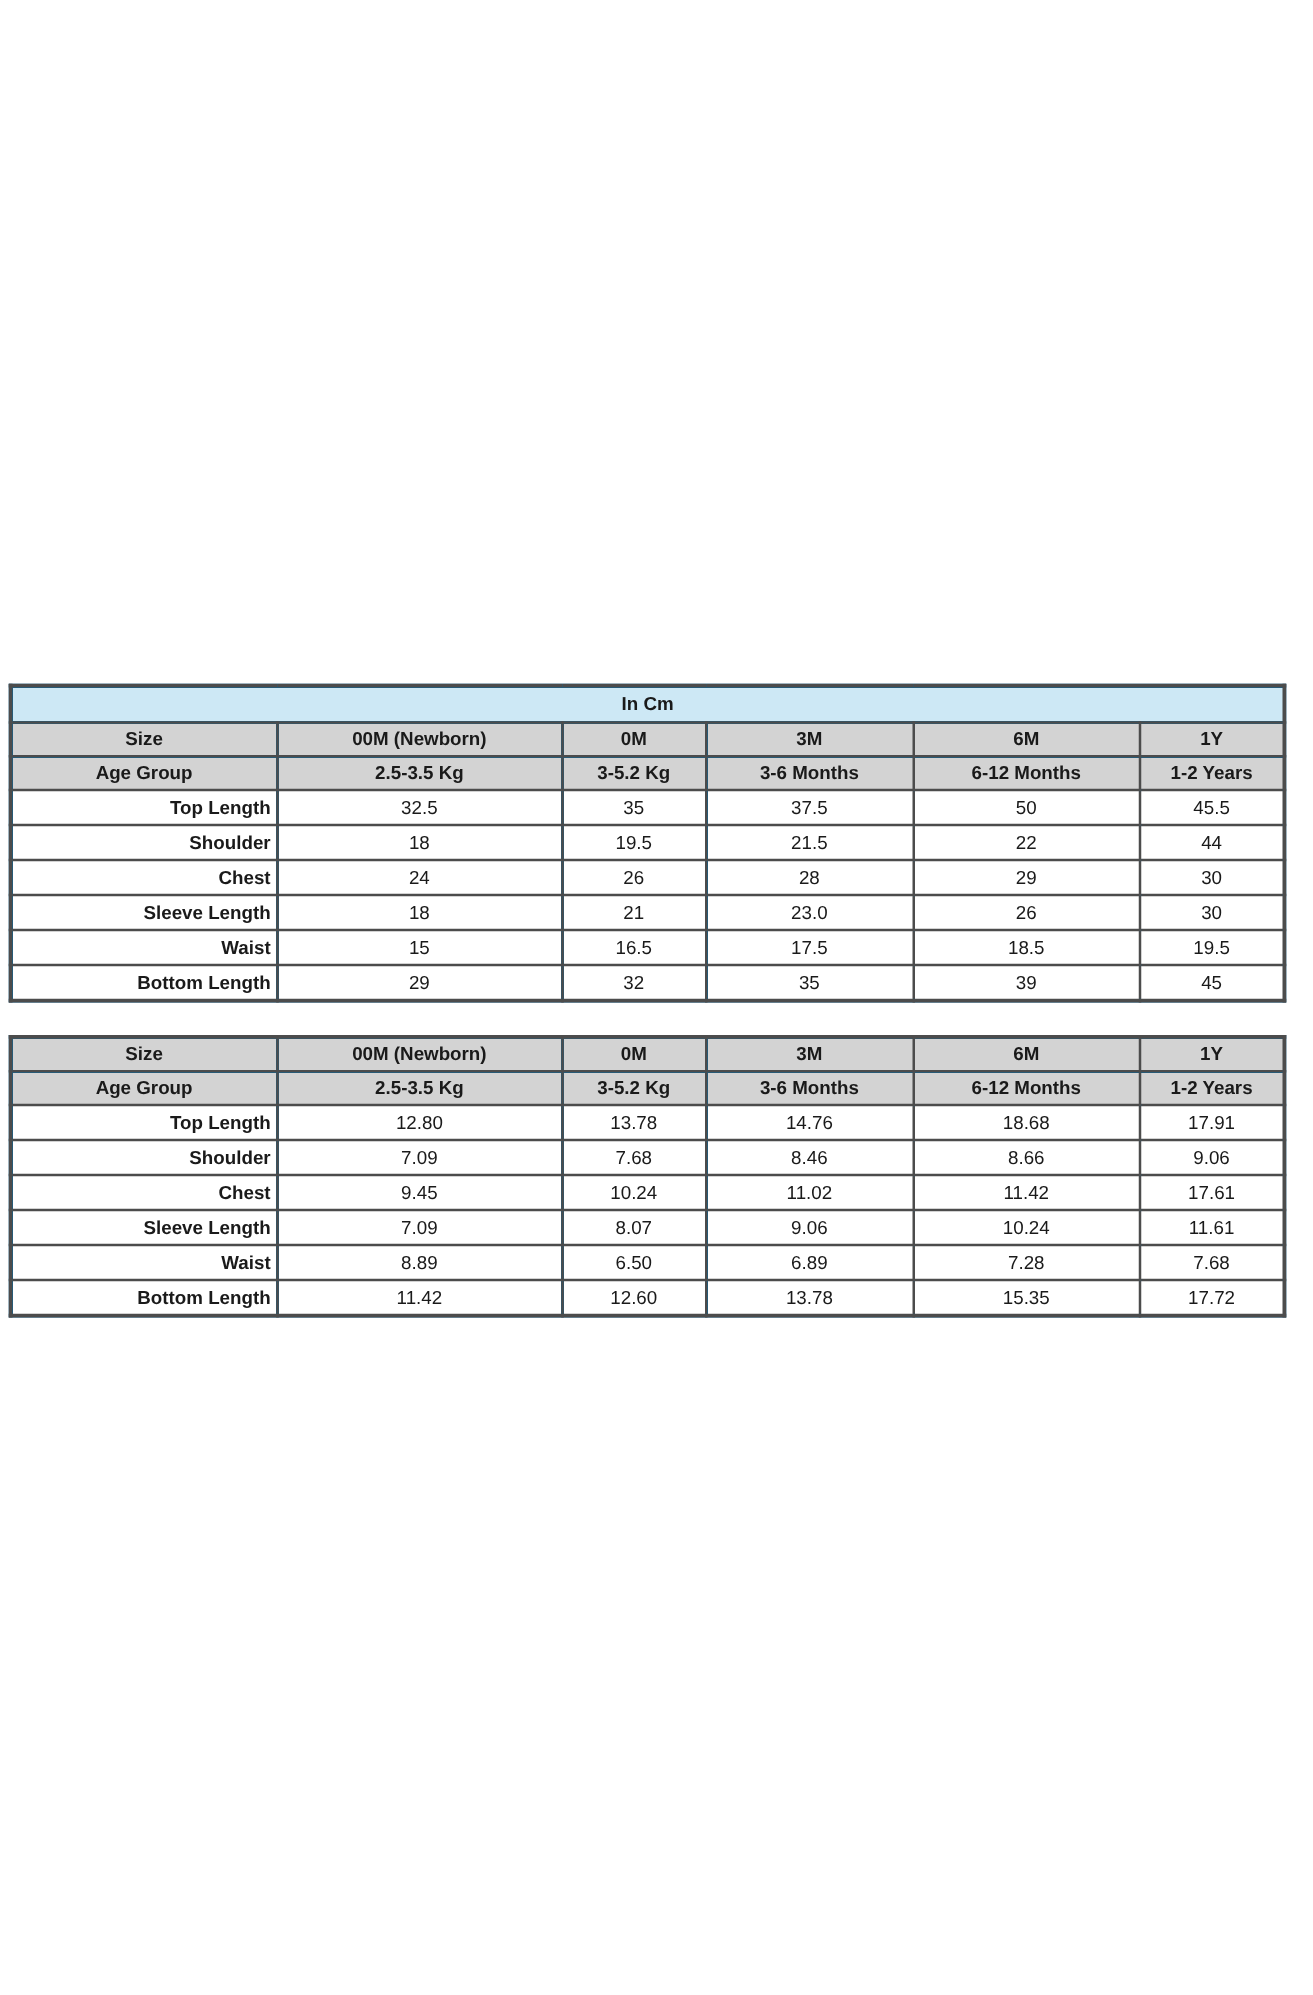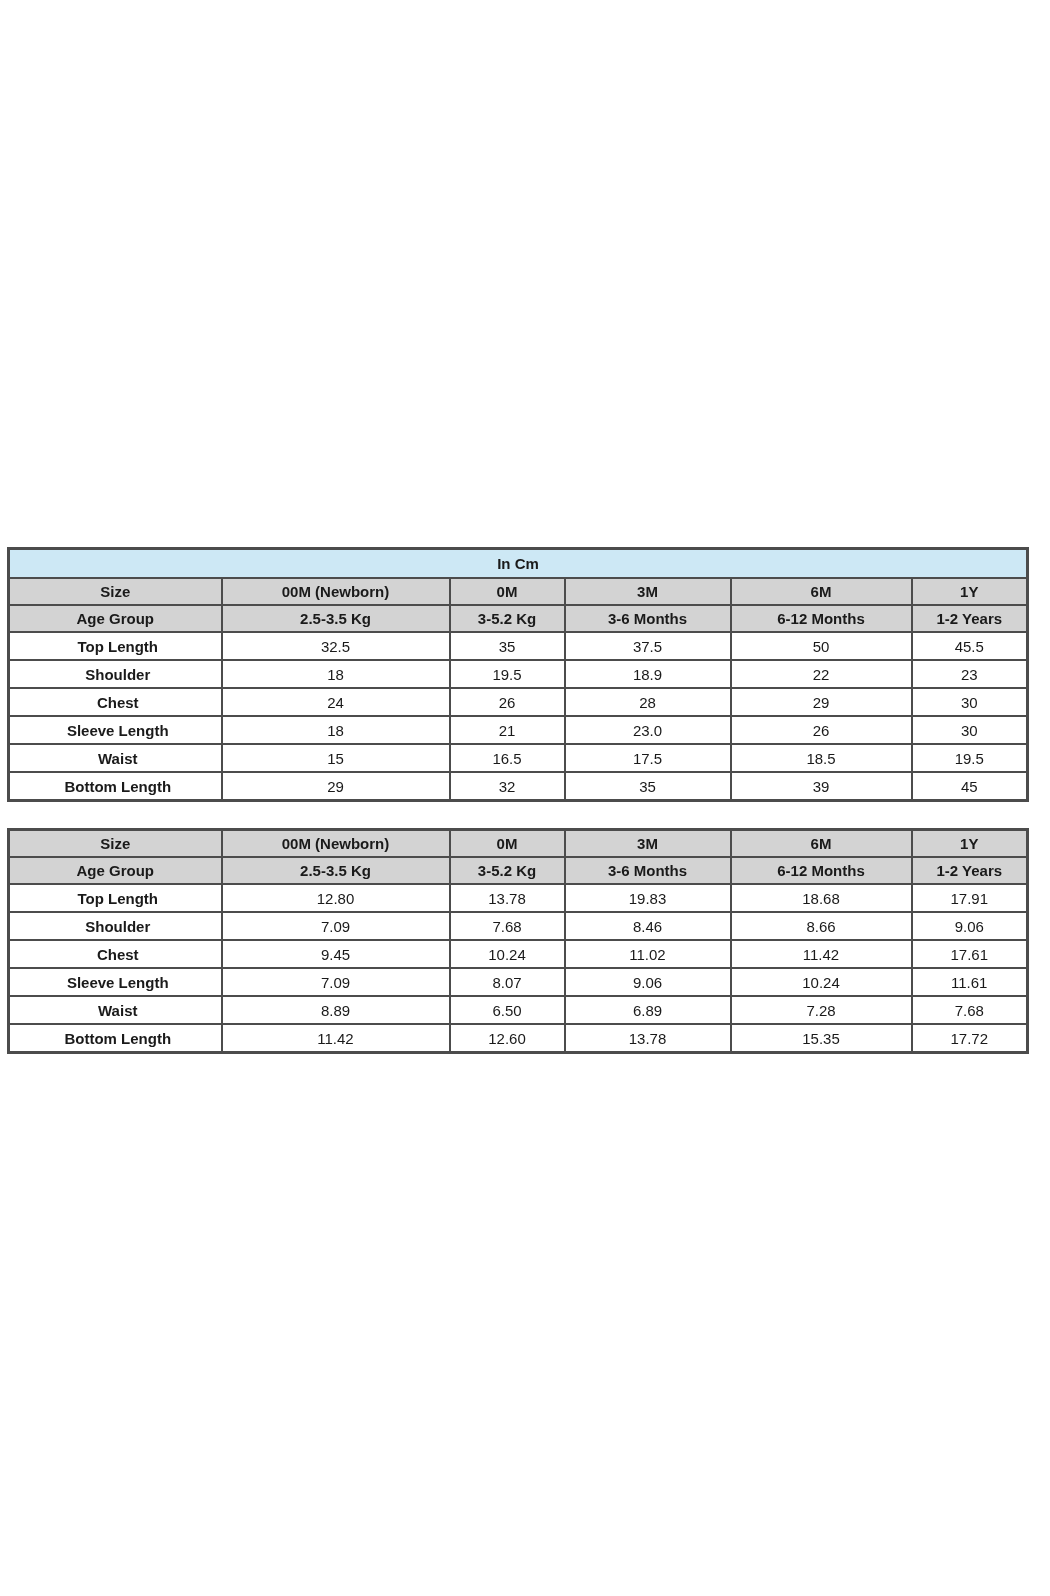--- a/index.html
+++ b/index.html
@@ -52,21 +52,21 @@
     height: 25px;
     background: #d3d3d3;
     font-weight: bold;
   }
   tr.data-row td {
     height: 26px;
     background: #ffffff;
     font-weight: normal;
   }
   tr.data-row td.rowlabel {
-    text-align: center;
+    text-align: right;
     padding-left: 9px;
     font-weight: bold;
   }
 </style>
 </head>
 <body>
 
 <div class="page">
 
   <table class="sizechart first">
@@ -103,23 +103,23 @@
       <td>32.5</td>
       <td>35</td>
       <td>37.5</td>
       <td>50</td>
       <td>45.5</td>
     </tr>
     <tr class="data-row">
       <td class="rowlabel">Shoulder</td>
       <td>18</td>
       <td>19.5</td>
-      <td>18.9</td>
+      <td>21.5</td>
       <td>22</td>
-      <td>23</td>
+      <td>44</td>
     </tr>
     <tr class="data-row">
       <td class="rowlabel">Chest</td>
       <td>24</td>
       <td>26</td>
       <td>28</td>
       <td>29</td>
       <td>30</td>
     </tr>
     <tr class="data-row">
@@ -172,21 +172,21 @@
       <td>2.5-3.5 Kg</td>
       <td>3-5.2 Kg</td>
       <td>3-6 Months</td>
       <td>6-12 Months</td>
       <td>1-2 Years</td>
     </tr>
     <tr class="data-row">
       <td class="rowlabel">Top Length</td>
       <td>12.80</td>
       <td>13.78</td>
-      <td>19.83</td>
+      <td>14.76</td>
       <td>18.68</td>
       <td>17.91</td>
     </tr>
     <tr class="data-row">
       <td class="rowlabel">Shoulder</td>
       <td>7.09</td>
       <td>7.68</td>
       <td>8.46</td>
       <td>8.66</td>
       <td>9.06</td>

